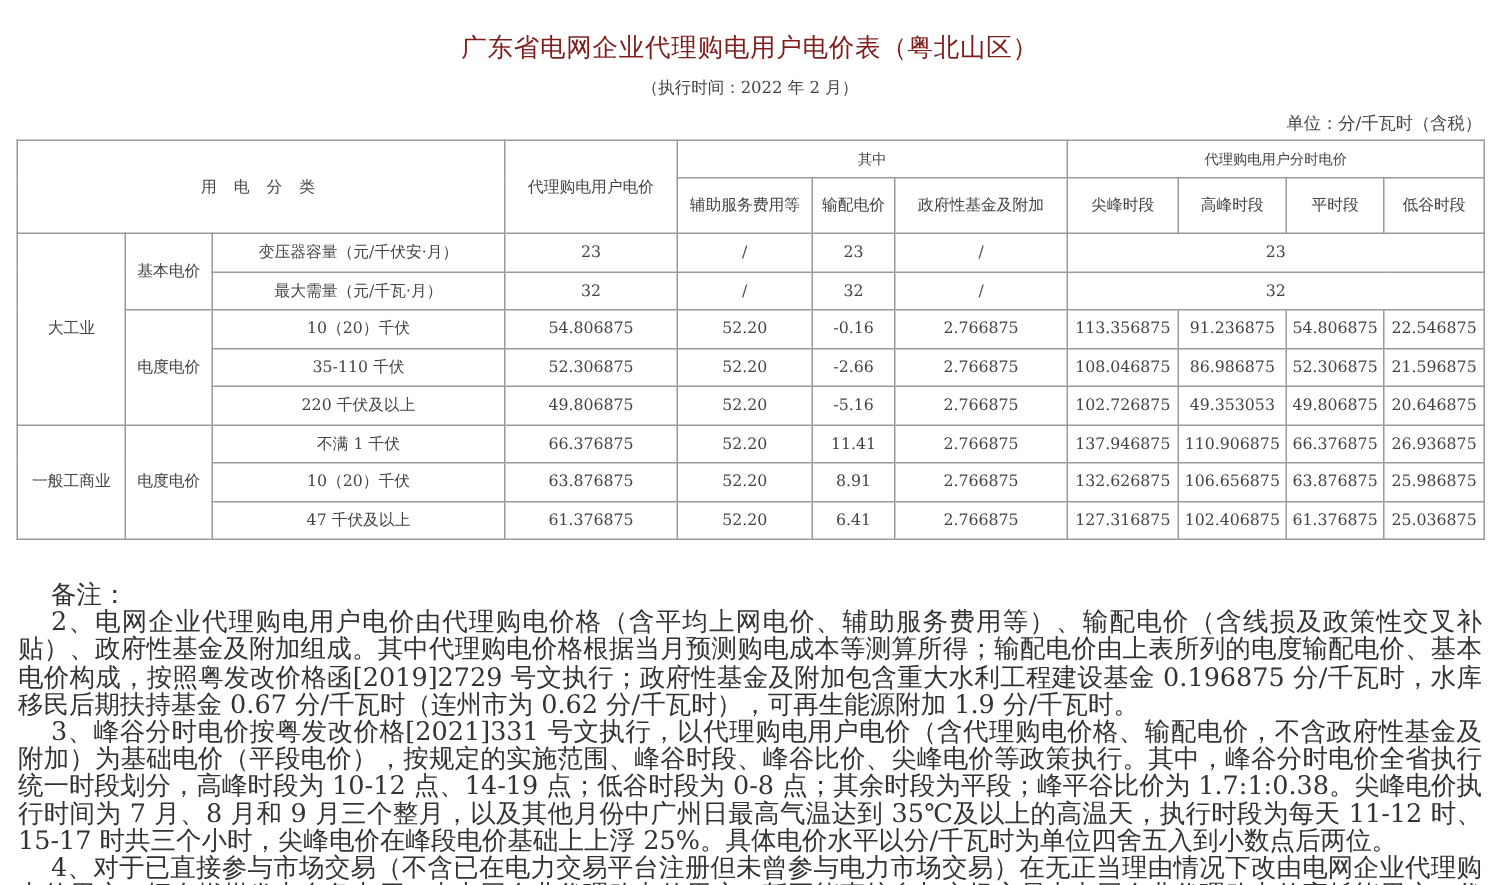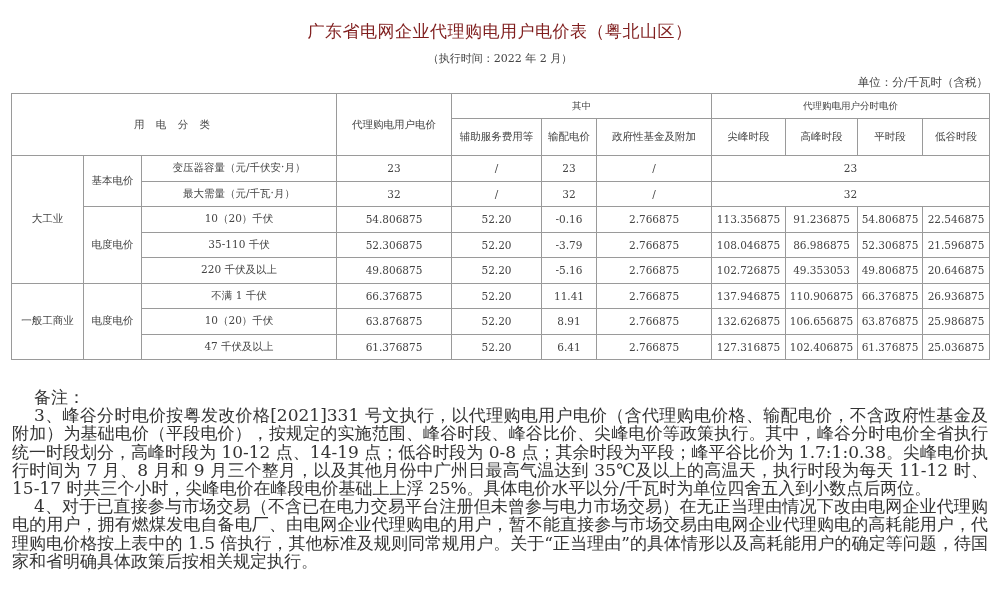--- a/index.html
+++ b/index.html
@@ -108,21 +108,21 @@
     <td>2.766875</td>
     <td>113.356875</td>
     <td>91.236875</td>
     <td>54.806875</td>
     <td>22.546875</td>
   </tr>
   <tr class="r">
     <td>35-110 千伏</td>
     <td>52.306875</td>
     <td>52.20</td>
-    <td>-3.79</td>
+    <td>-2.66</td>
     <td>2.766875</td>
     <td>108.046875</td>
     <td>86.986875</td>
     <td>52.306875</td>
     <td>21.596875</td>
   </tr>
   <tr class="r">
     <td>220 千伏及以上</td>
     <td>49.806875</td>
     <td>52.20</td>
@@ -167,15 +167,16 @@
     <td>127.316875</td>
     <td>102.406875</td>
     <td>61.376875</td>
     <td>25.036875</td>
   </tr>
 </tbody>
   </table>
 
 <div class="notes">
   <div class="lbl">备注：</div>
+  <div class="p">2、电网企业代理购电用户电价由代理购电价格（含平均上网电价、辅助服务费用等）、输配电价（含线损及政策性交叉补贴）、政府性基金及附加组成。其中代理购电价格根据当月预测购电成本等测算所得；输配电价由上表所列的电度输配电价、基本电价构成，按照粤发改价格函[2019]2729 号文执行；政府性基金及附加包含重大水利工程建设基金 0.196875 分/千瓦时，水库移民后期扶持基金 0.67 分/千瓦时（连州市为 0.62 分/千瓦时），可再生能源附加 1.9 分/千瓦时。</div>
   <div class="p">3、峰谷分时电价按粤发改价格[2021]331 号文执行，以代理购电用户电价（含代理购电价格、输配电价，不含政府性基金及附加）为基础电价（平段电价），按规定的实施范围、峰谷时段、峰谷比价、尖峰电价等政策执行。其中，峰谷分时电价全省执行统一时段划分，高峰时段为 10-12 点、14-19 点；低谷时段为 0-8 点；其余时段为平段；峰平谷比价为 1.7:1:0.38。尖峰电价执行时间为 7 月、8 月和 9 月三个整月，以及其他月份中广州日最高气温达到 35℃及以上的高温天，执行时段为每天 11-12 时、15-17 时共三个小时，尖峰电价在峰段电价基础上上浮 25%。具体电价水平以分/千瓦时为单位四舍五入到小数点后两位。</div>
   <div class="p">4、对于已直接参与市场交易（不含已在电力交易平台注册但未曾参与电力市场交易）在无正当理由情况下改由电网企业代理购电的用户，拥有燃煤发电自备电厂、由电网企业代理购电的用户，暂不能直接参与市场交易由电网企业代理购电的高耗能用户，代理购电价格按上表中的 1.5 倍执行，其他标准及规则同常规用户。关于“正当理由”的具体情形以及高耗能用户的确定等问题，待国家和省明确具体政策后按相关规定执行。</div>
 </div>
 
 </body></html>

